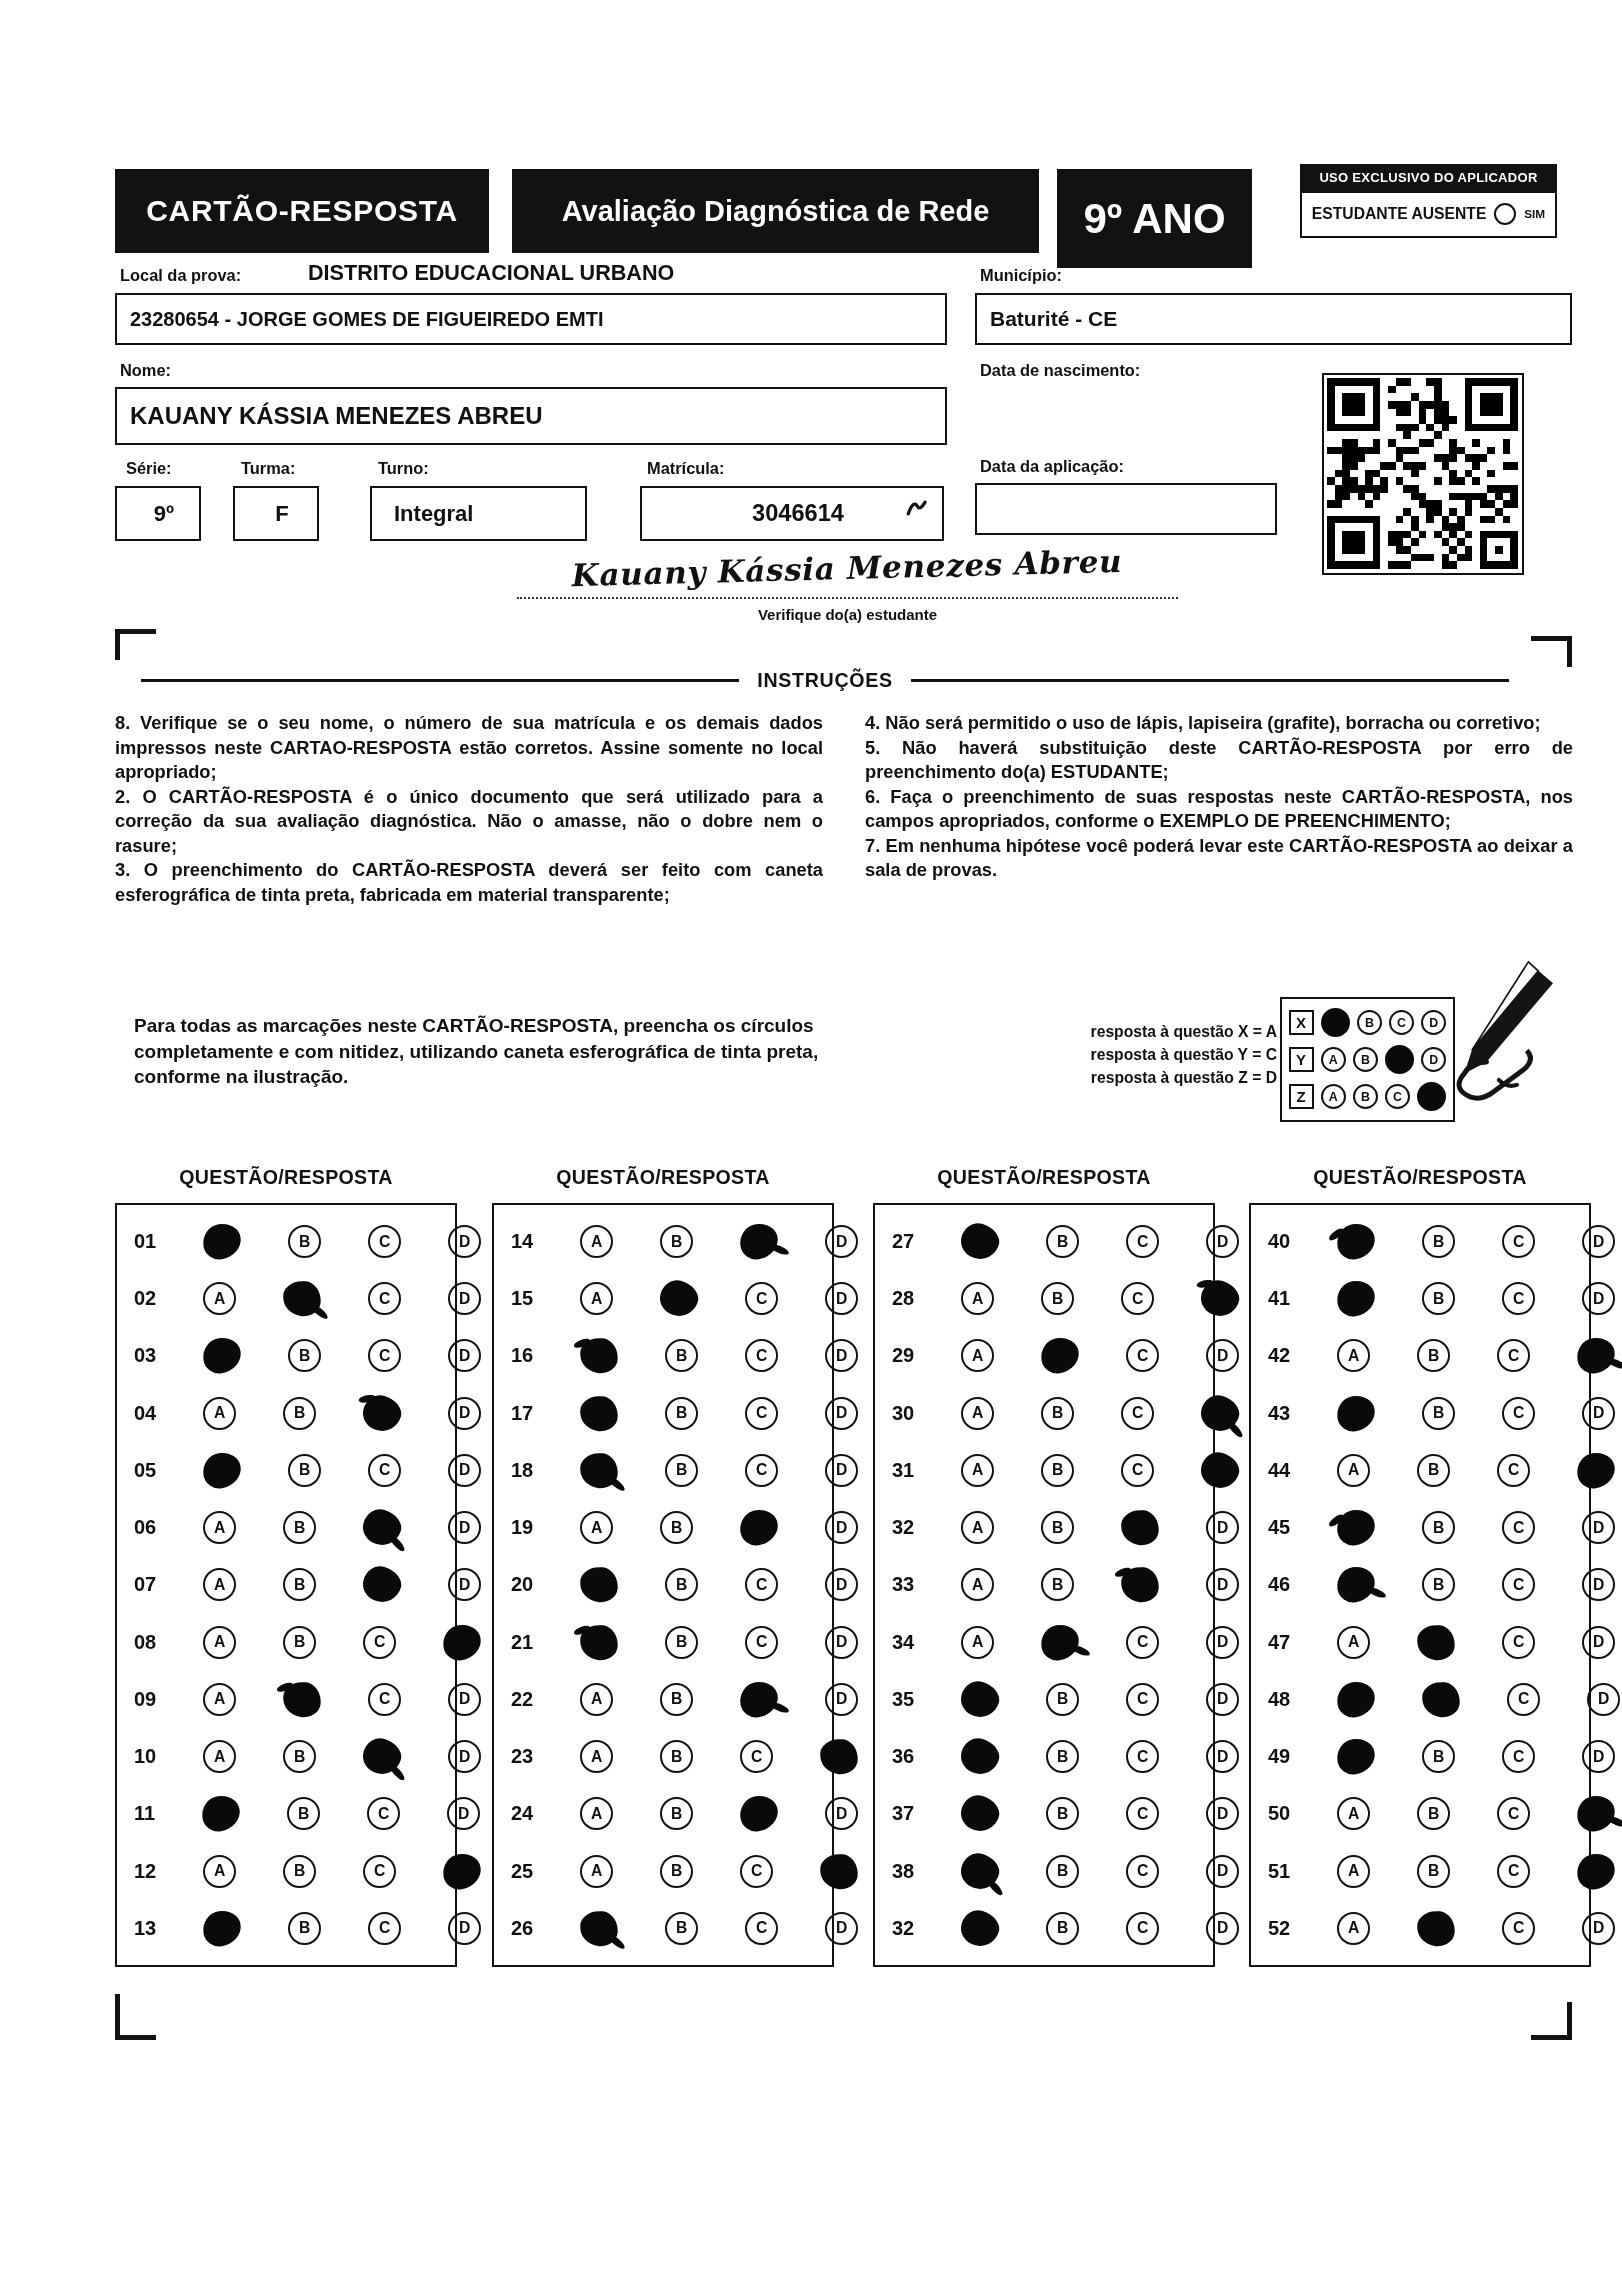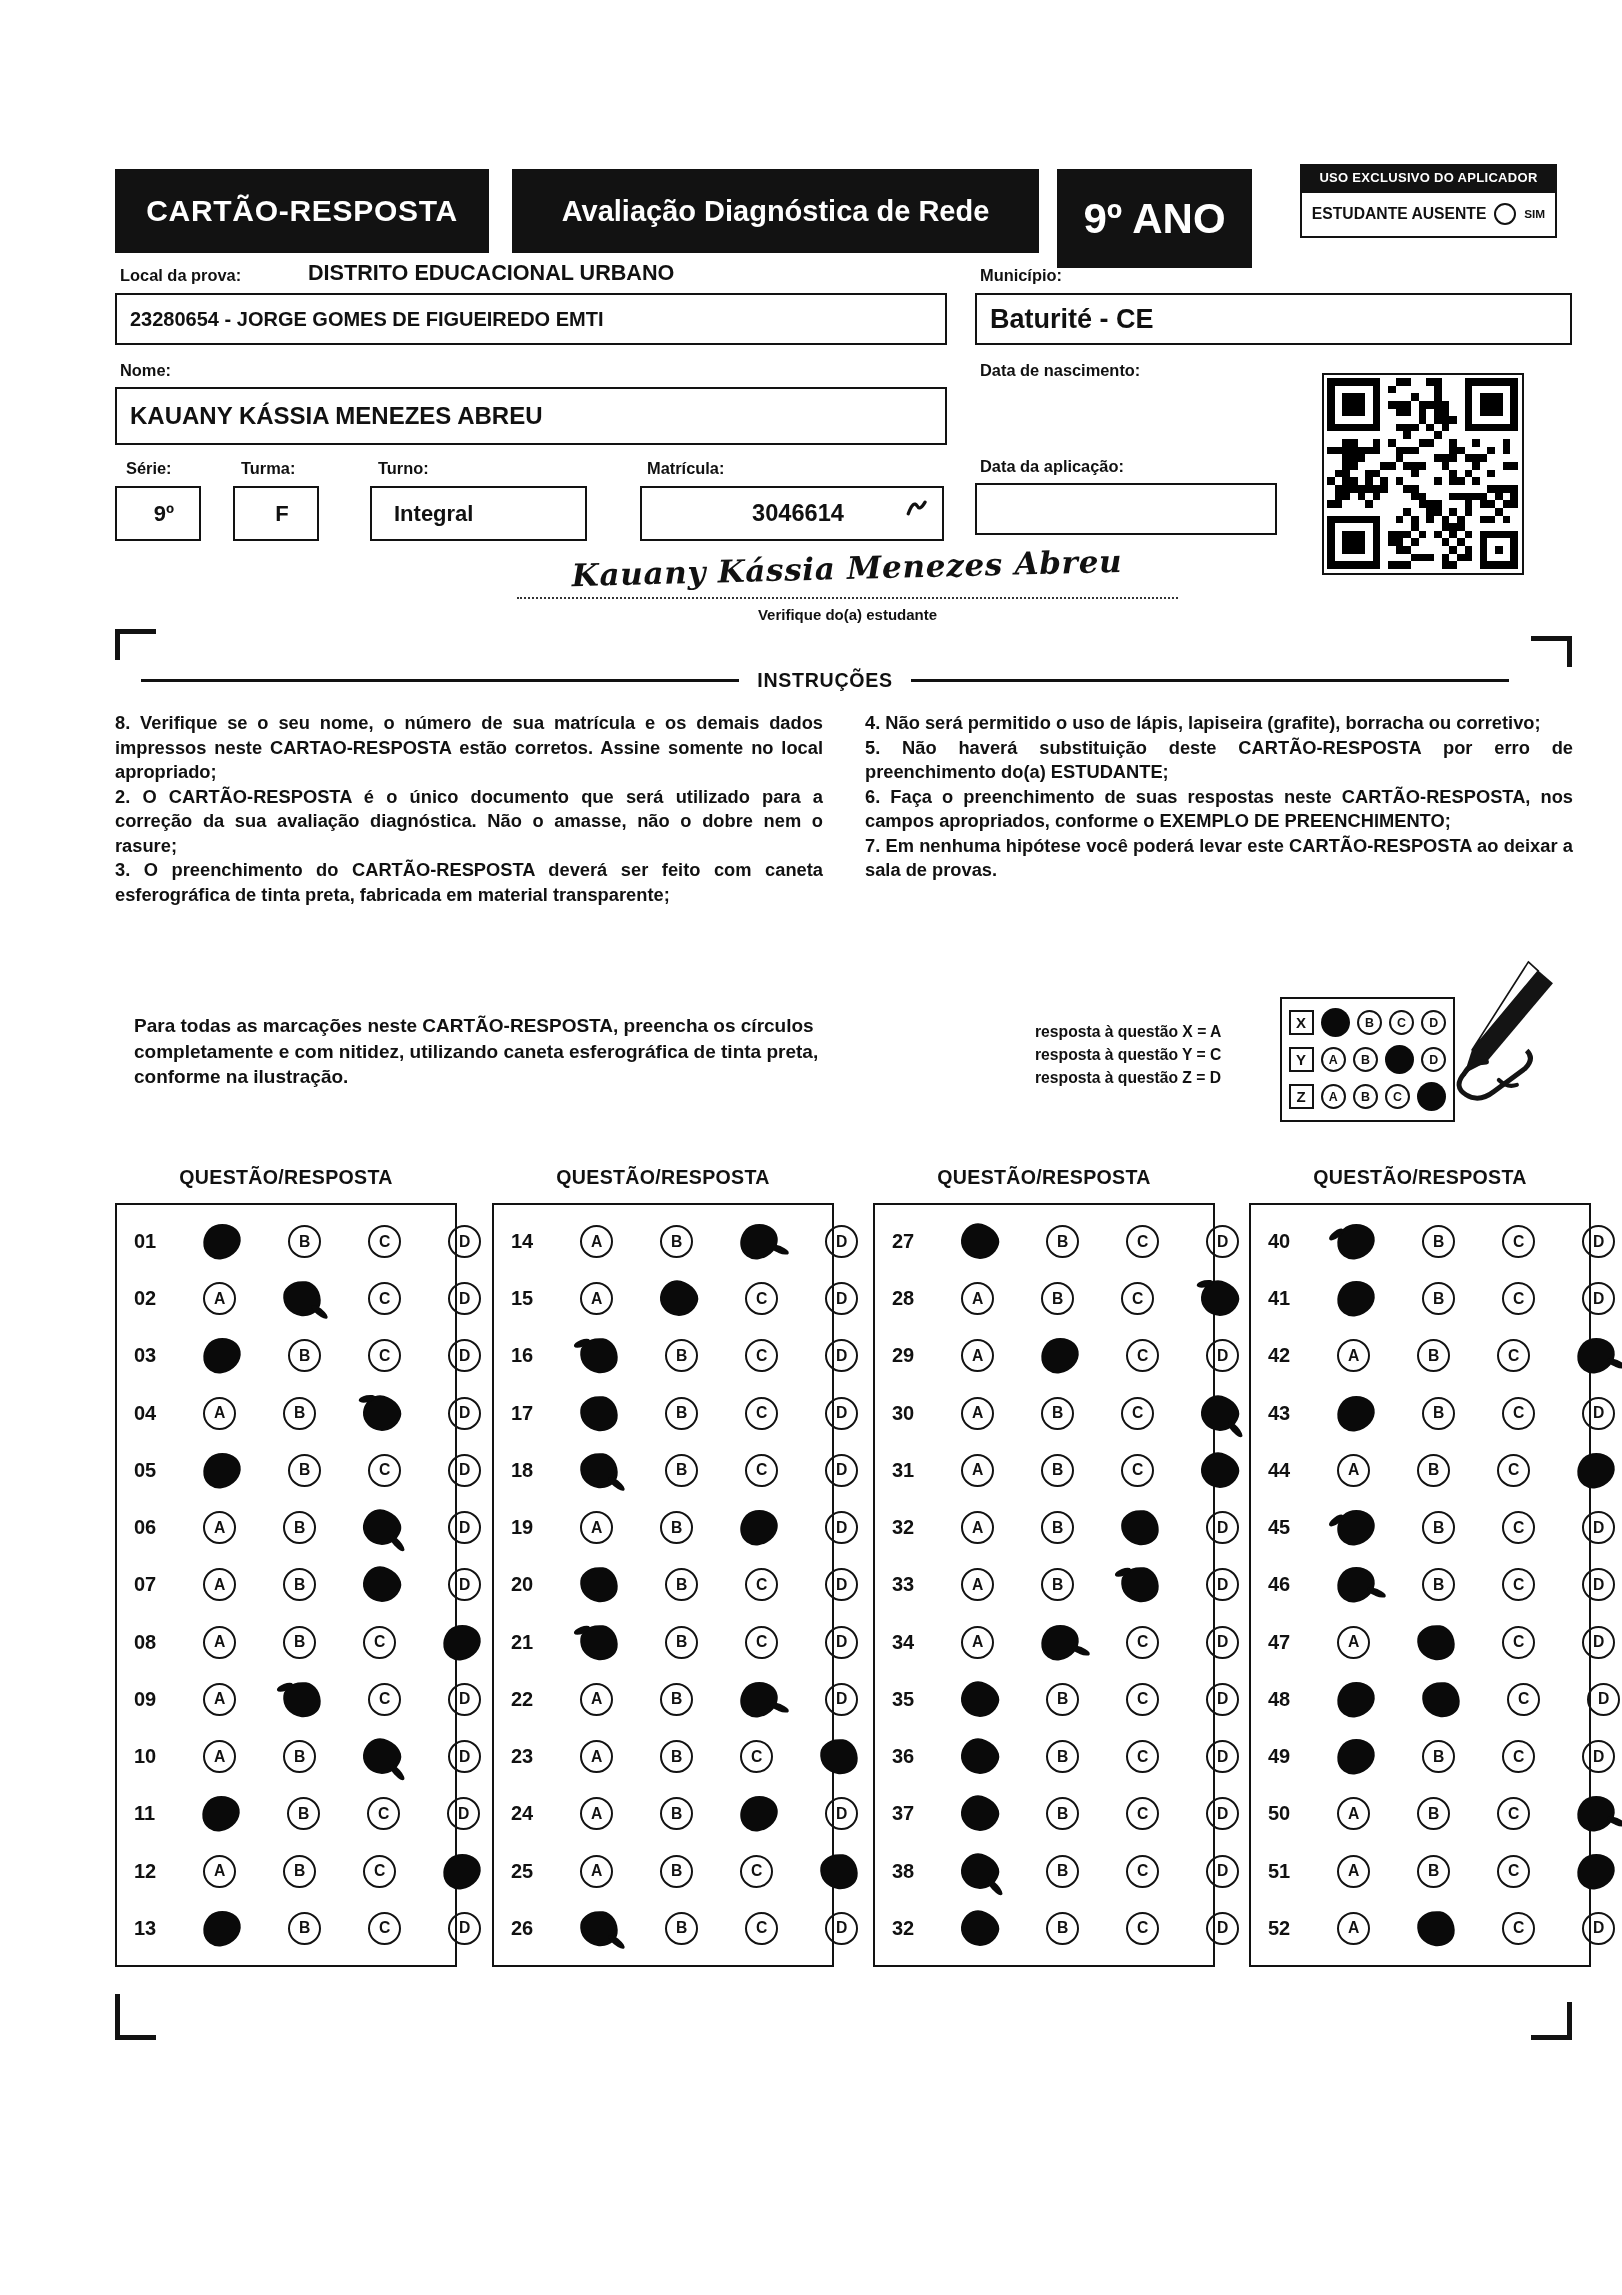--- a/index.html
+++ b/index.html
@@ -45,21 +45,21 @@
   .instr-head { position:absolute; left:141px; top:669px; width:1368px; display:flex; align-items:center; gap:18.3px; }
   .instr-head .rule { flex:1; border-top:3.3px solid #121212; }
   .instr-title { font-size:19.6px; font-weight:bold; letter-spacing:0.7px; }
   .instr-cols { position:absolute; left:115px; top:711px; width:1458px; display:flex; gap:42px; }
   .instr-col { flex:1; }
   .instr { font-size:18.3px; font-weight:600; line-height:1.34; text-align:justify; }
 
   
   .ex-par { position:absolute; left:134px; top:1013px; width:766px; font-size:19px; font-weight:bold; line-height:1.35; }
   .ex-legend { position:absolute; left:1035px; top:1021px; width:242px; }
-  .ex-legend .legend-item { font-size:15.7px; font-weight:bold; line-height:1.45; white-space:nowrap; }
+  .ex-legend .legend-item { font-size:15.7px; font-weight:bold; line-height:1.45; white-space:nowrap;text-align:right; }
   .ex-grid { position:absolute; left:1280px; top:997px; border:2px solid #121212; padding:5.2px 6.5px; background:#fff; }
   .exrow { display:flex; align-items:center; gap:7.2px; height:37px; }
   .exlabel { width:25px; height:25px; border:2px solid #121212; display:flex; align-items:center; justify-content:center; font-size:15px; font-weight:bold; }
   .exbubble { width:25px; height:25px; border:2px solid #121212; border-radius:50%; display:flex; align-items:center; justify-content:center; font-size:12.4px; font-weight:bold; }
   .exfill { width:29px; height:29px; background:#0a0a0a; border-radius:50%; }
   .handpen { position:absolute; left:1407px; top:957px; }
 
   
   .qr-header { position:absolute; top:1166px; width:342px; text-align:center; font-size:19.6px; font-weight:bold; letter-spacing:0.3px; }
   .agrid { position:absolute; top:1203px; width:342px; height:764px; border:2.6px solid #121212;
@@ -94,21 +94,21 @@
     </div>
   </div>
 
   <span class="lbl" style="left:120px; top:266px;">Local da prova:</span>
   <span class="bigval" style="left:308px; top:260px;">DISTRITO EDUCACIONAL URBANO</span>
   <span class="lbl" style="left:980px; top:266px;">Município:</span>
 
   <div class="fbox" style="left:115px; top:293px; width:832px; height:52px;">
       <span>23280654 - JORGE GOMES DE FIGUEIREDO EMTI</span>
     </div>
-  <div class="fbox" style="left:975px; top:293px; width:597px; height:52px; font-size:27px;">
+  <div class="fbox" style="left:975px; top:293px; width:597px; height:52px; font-size:21px;">
       <span>Baturité - CE</span>
     </div>
 
   <span class="lbl" style="left:120px; top:361px;">Nome:</span>
   <span class="lbl" style="left:980px; top:361px;">Data de nascimento:</span>
 
   <div class="fbox" style="left:115px; top:387px; width:832px; height:58px; font-size:24px;">
       <span>KAUANY KÁSSIA MENEZES ABREU</span>
     </div>
 

